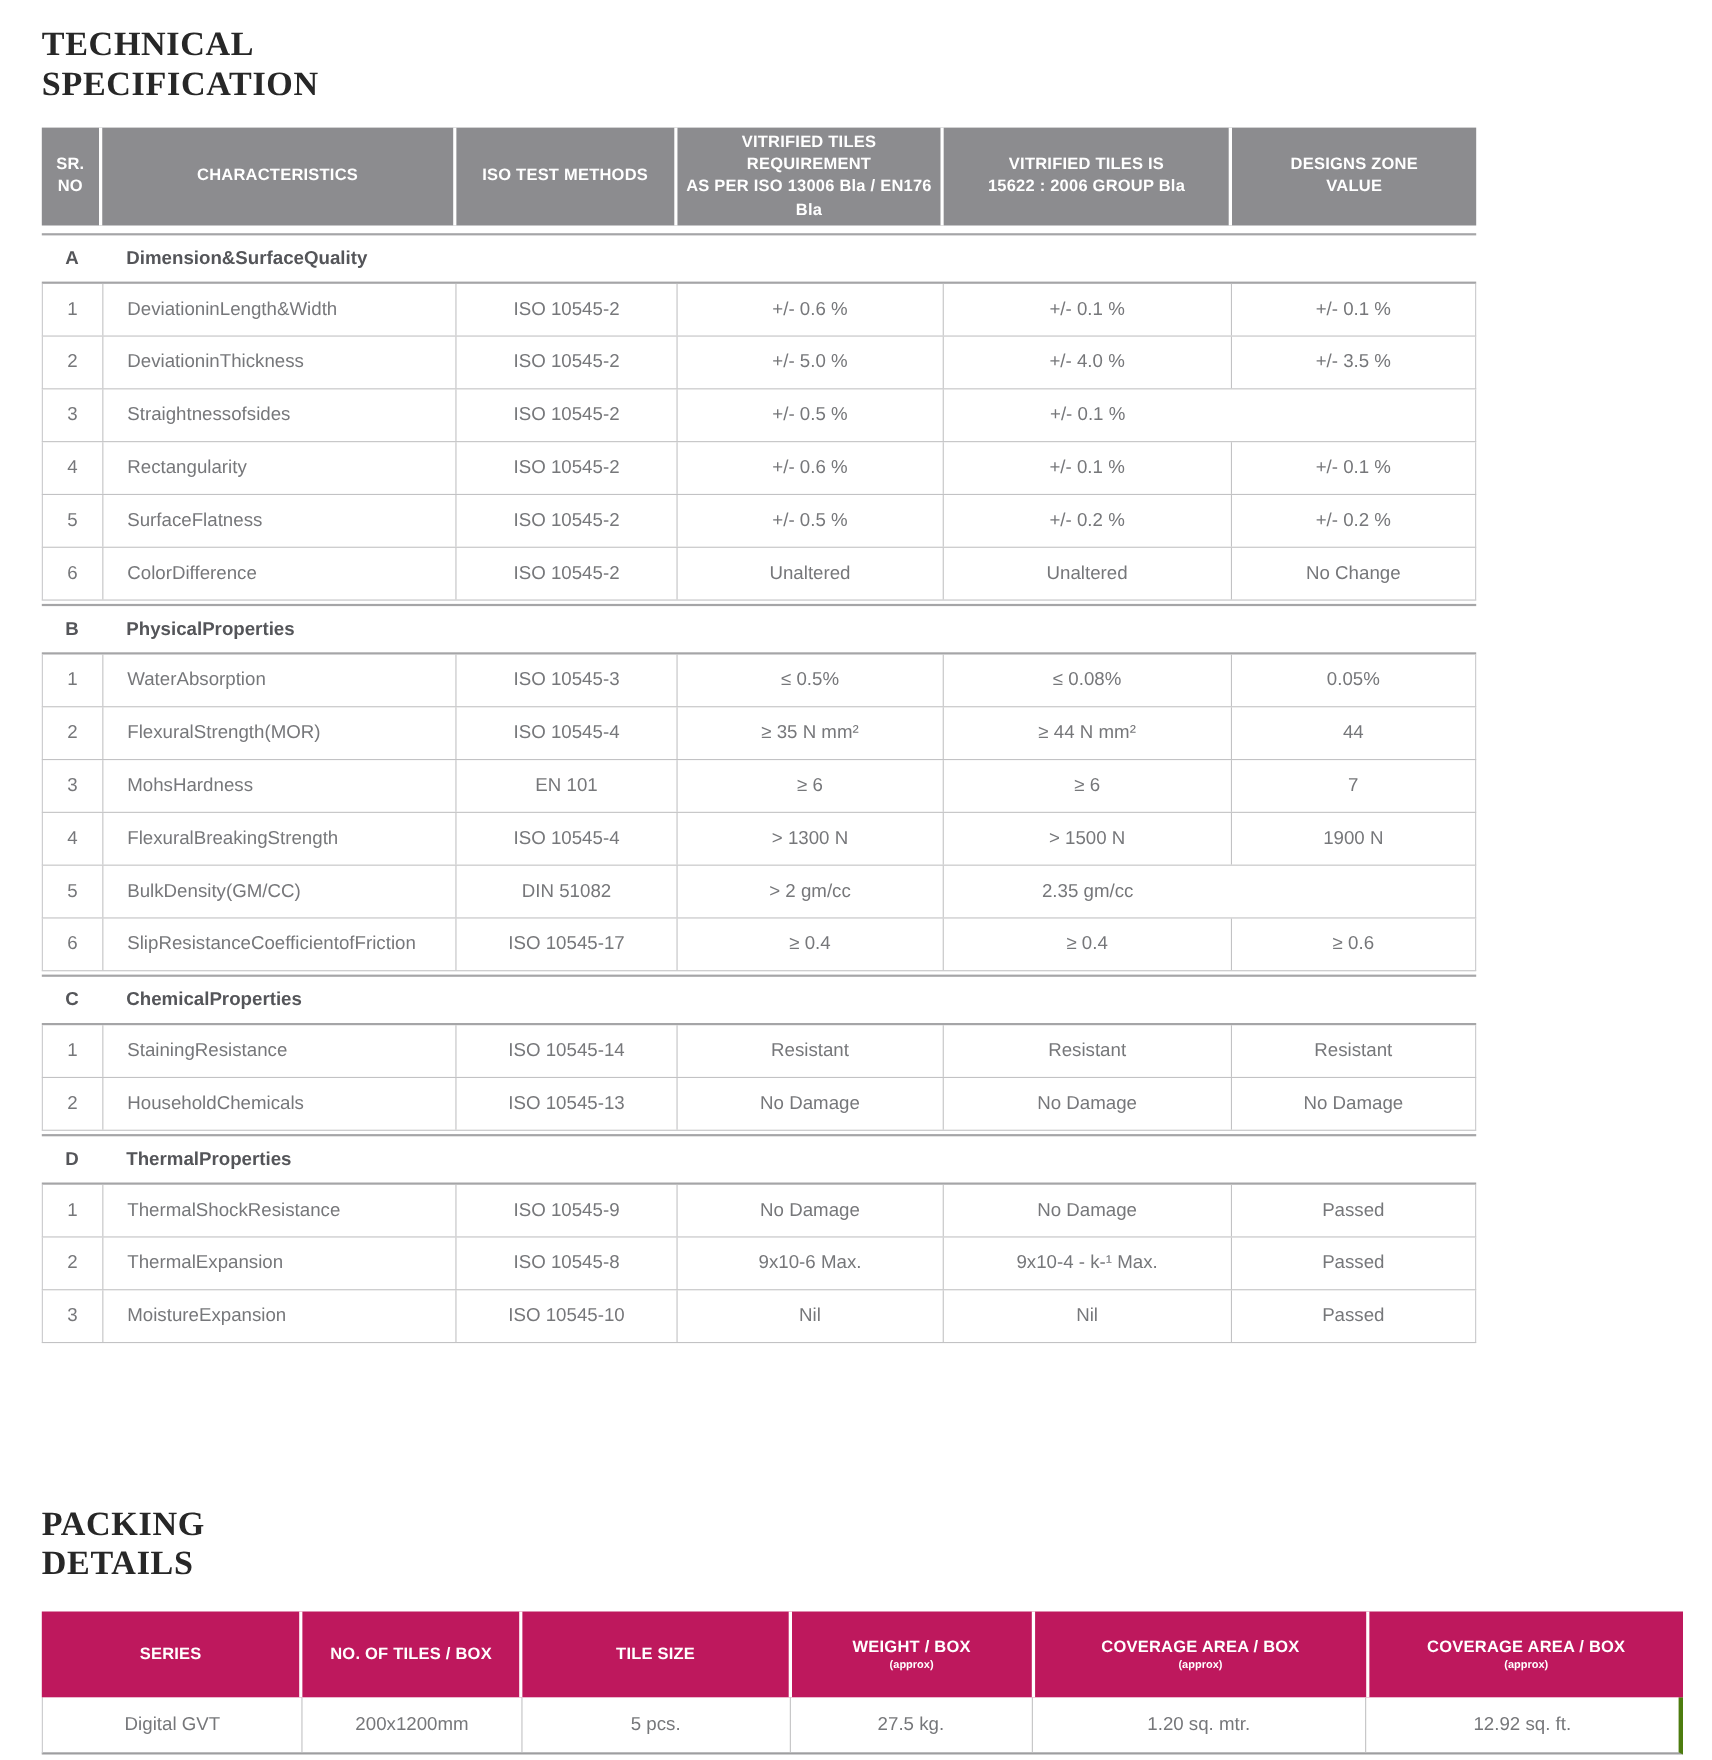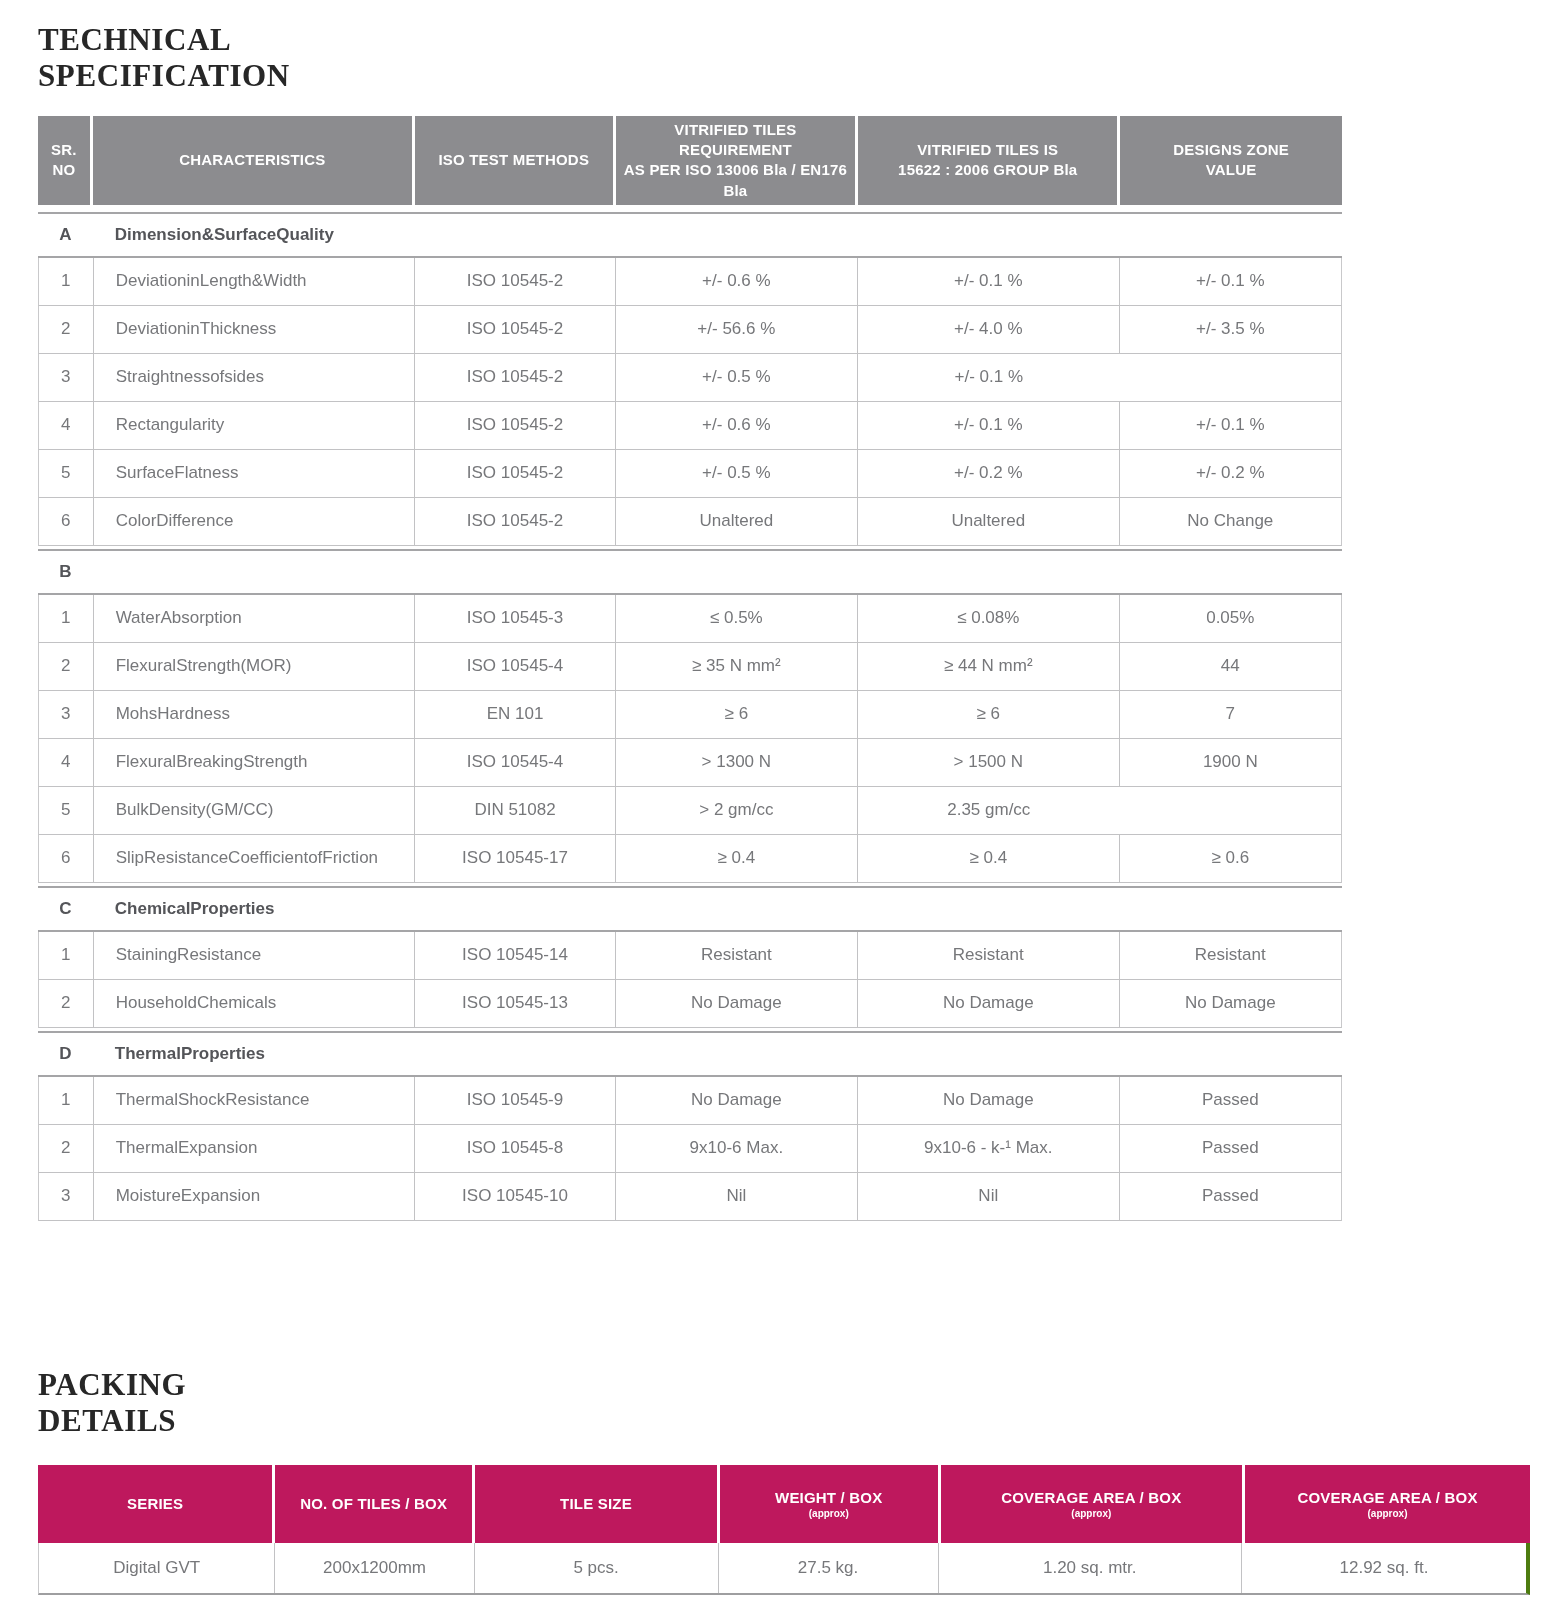--- a/index.html
+++ b/index.html
@@ -153,21 +153,21 @@
           <div class="cell c1">DeviationinLength&amp;Width</div>
           <div class="cell c2">ISO 10545-2</div>
           <div class="cell c3">+/- 0.6 %</div>
           <div class="cell c4">+/- 0.1 %</div>
           <div class="cell c5">+/- 0.1 %</div>
         </div>
         <div class="grid-row data-row">
           <div class="cell c0">2</div>
           <div class="cell c1">DeviationinThickness</div>
           <div class="cell c2">ISO 10545-2</div>
-          <div class="cell c3">+/- 56.6 %</div>
+          <div class="cell c3">+/- 5.0 %</div>
           <div class="cell c4">+/- 4.0 %</div>
           <div class="cell c5">+/- 3.5 %</div>
         </div>
         <div class="grid-row data-row">
           <div class="cell c0">3</div>
           <div class="cell c1">Straightnessofsides</div>
           <div class="cell c2">ISO 10545-2</div>
           <div class="cell c3">+/- 0.5 %</div>
           <div class="cell c4">+/- 0.1 %</div>
         </div>
@@ -190,20 +190,21 @@
         <div class="grid-row data-row">
           <div class="cell c0">6</div>
           <div class="cell c1">ColorDifference</div>
           <div class="cell c2">ISO 10545-2</div>
           <div class="cell c3">Unaltered</div>
           <div class="cell c4">Unaltered</div>
           <div class="cell c5">No Change</div>
         </div>
         <div class="grid-row section-row">
           <div class="cell letter">B</div>
+          <div class="cell stitle" style="grid-column: 2 / 7;">PhysicalProperties</div>
         </div>
         <div class="grid-row data-row">
           <div class="cell c0">1</div>
           <div class="cell c1">WaterAbsorption</div>
           <div class="cell c2">ISO 10545-3</div>
           <div class="cell c3">≤ 0.5%</div>
           <div class="cell c4">≤ 0.08%</div>
           <div class="cell c5">0.05%</div>
         </div>
         <div class="grid-row data-row">
@@ -275,21 +276,21 @@
           <div class="cell c2">ISO 10545-9</div>
           <div class="cell c3">No Damage</div>
           <div class="cell c4">No Damage</div>
           <div class="cell c5">Passed</div>
         </div>
         <div class="grid-row data-row">
           <div class="cell c0">2</div>
           <div class="cell c1">ThermalExpansion</div>
           <div class="cell c2">ISO 10545-8</div>
           <div class="cell c3">9x10-6 Max.</div>
-          <div class="cell c4">9x10-6 - k-¹ Max.</div>
+          <div class="cell c4">9x10-4 - k-¹ Max.</div>
           <div class="cell c5">Passed</div>
         </div>
         <div class="grid-row data-row">
           <div class="cell c0">3</div>
           <div class="cell c1">MoistureExpansion</div>
           <div class="cell c2">ISO 10545-10</div>
           <div class="cell c3">Nil</div>
           <div class="cell c4">Nil</div>
           <div class="cell c5">Passed</div>
         </div>

